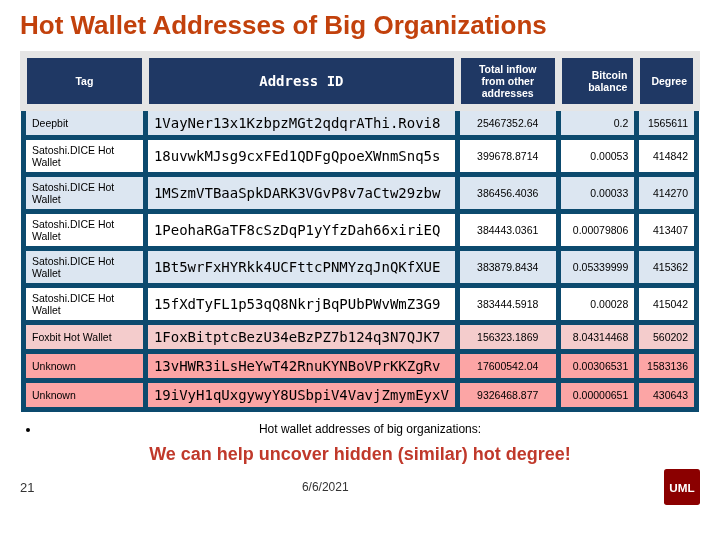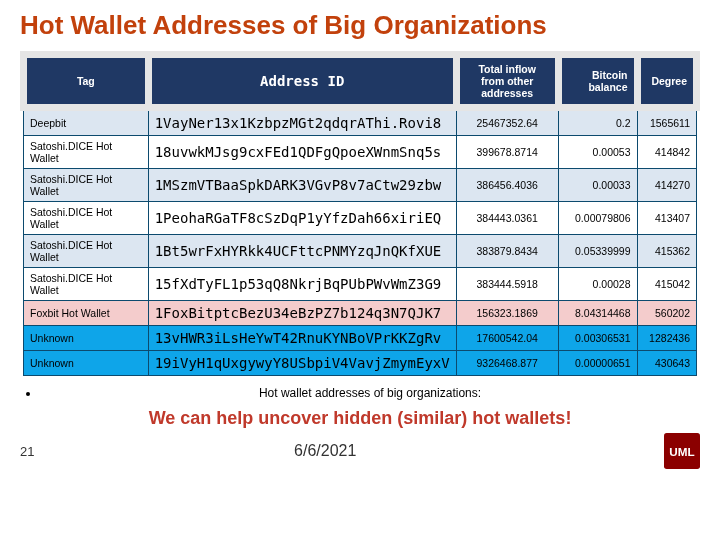--- a/index.html
+++ b/index.html
@@ -36,25 +36,25 @@
     tbody tr {
       background: #fff;
     }
     tbody tr:nth-child(odd) {
       background: #dce6f1;
     }
     tbody tr.red-row {
       background: #f4cccc;
     }
     tbody tr.orange-row {
-      background: #0ea5e9;
+      background: #fca5a5;
     }
     tbody td {
       padding: 4px 6px;
-      border: 1px solid #0c4a6e;
+      border: 5px solid #0c4a6e;
       color: #000;
     }
     .tag-col { width: 130px; }
     .addr-col { width: 270px; font-family: monospace; font-size: 14px; }
     .inflow-col { width: 105px; text-align: center; }
     .btc-col { width: 80px; text-align: right; }
     .degree-col { width: 60px; text-align: right; }
 
     .bullet-section {
       margin: 8px 0;
@@ -97,21 +97,21 @@
     }
     .logo-shield {
       width: 36px;
       height: 36px;
     }
     .page-num {
       font-size: 13px;
       color: #333;
     }
     .date-center {
-      font-size: 16px;
+      font-size: 12px;
       color: #333;
     }
   </style>
 </head>
 <body>
 
 <h1>Hot Wallet Addresses of Big Organizations</h1>
 
 <table>
   <thead>
@@ -171,41 +171,41 @@
       <td class="addr-col">1FoxBitptcBezU34eBzPZ7b124q3N7QJK7</td>
       <td class="inflow-col">156323.1869</td>
       <td class="btc-col">8.04314468</td>
       <td class="degree-col">560202</td>
     </tr>
       <tr class="orange-row">
       <td class="tag-col">Unknown</td>
       <td class="addr-col">13vHWR3iLsHeYwT42RnuKYNBoVPrKKZgRv</td>
       <td class="inflow-col">17600542.04</td>
       <td class="btc-col">0.00306531</td>
-      <td class="degree-col">1282436</td>
+      <td class="degree-col">1583136</td>
     </tr>
       <tr class="orange-row">
       <td class="tag-col">Unknown</td>
       <td class="addr-col">19iVyH1qUxgywyY8USbpiV4VavjZmymEyxV</td>
       <td class="inflow-col">9326468.877</td>
       <td class="btc-col">0.00000651</td>
       <td class="degree-col">430643</td>
     </tr>
     </tbody>
 </table>
 
 <div class="bullet-section">
   <ul>
     <li>Hot wallet addresses of big organizations:</li>
     <ul class="sub-list" id="sub-bullets">
       </ul>
   </ul>
 </div>
 
-<div class="highlight-text">We can help uncover hidden (similar) hot wallets!</div>
+<div class="highlight-text">We can help uncover hidden (similar) hot degree!</div>
 
 <div class="footer-row">
   <span class="page-num">21</span>
   <span class="date-center">6/6/2021</span>
   <div class="logo-area">
     <svg class="logo-shield" viewBox="0 0 40 40" xmlns="http://www.w3.org/2000/svg">
       <rect x="0" y="0" width="40" height="40" fill="#8b0000" rx="3"></rect>
       <text x="20" y="26" font-size="13" font-weight="bold" fill="white" text-anchor="middle" font-family="Arial">UML</text>
     </svg>
   </div>

